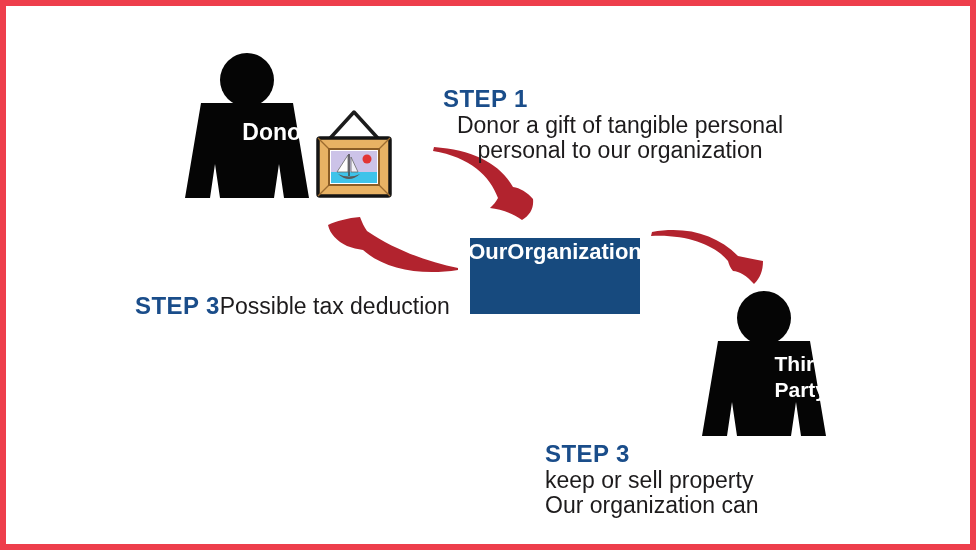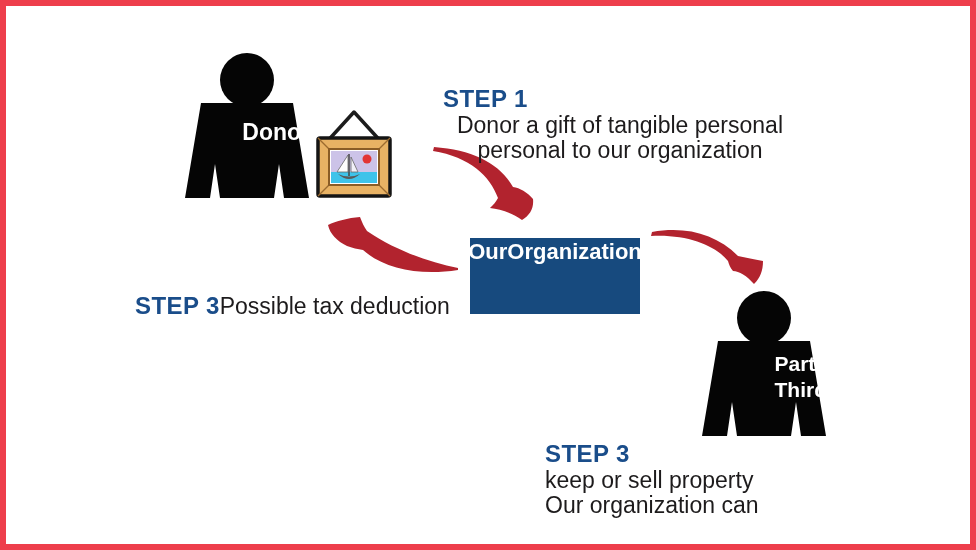--- a/index.html
+++ b/index.html
@@ -102,22 +102,22 @@
              C 117,45 114,52 108,58 C 101,50 93,45 87,45
              C 84,42 83,38 82,35 C 70,20 42,8 5,10 Z" fill="#b2232e"></path>
   </svg>
 
   <div class="figure" style="left:701px;top:291px;width:126px;height:146px;">
     <svg width="126" height="146" viewBox="0 0 126 146">
       <circle cx="63" cy="27" r="27" fill="#050505"></circle>
       <path d="M 17,50 L 109,50 L 125,145 L 100,145 L 95,111 L 90,145 L 36,145 L 31,111 L 26,145 L 1,145 Z" fill="#050505"></path>
     </svg>
     <div class="fig-label third-label">
+      <div>Third</div>
       <div>Party</div>
-      <div>Third</div>
     </div>
   </div>
 
   <div class="step step3" style="left:529px;top:440px;flex-direction:column;">
     <span class="step-label">STEP 3</span>
     <div class="step-desc">
       <div>keep or sell property</div>
       <div>Our organization can</div>
     </div>
   </div>

